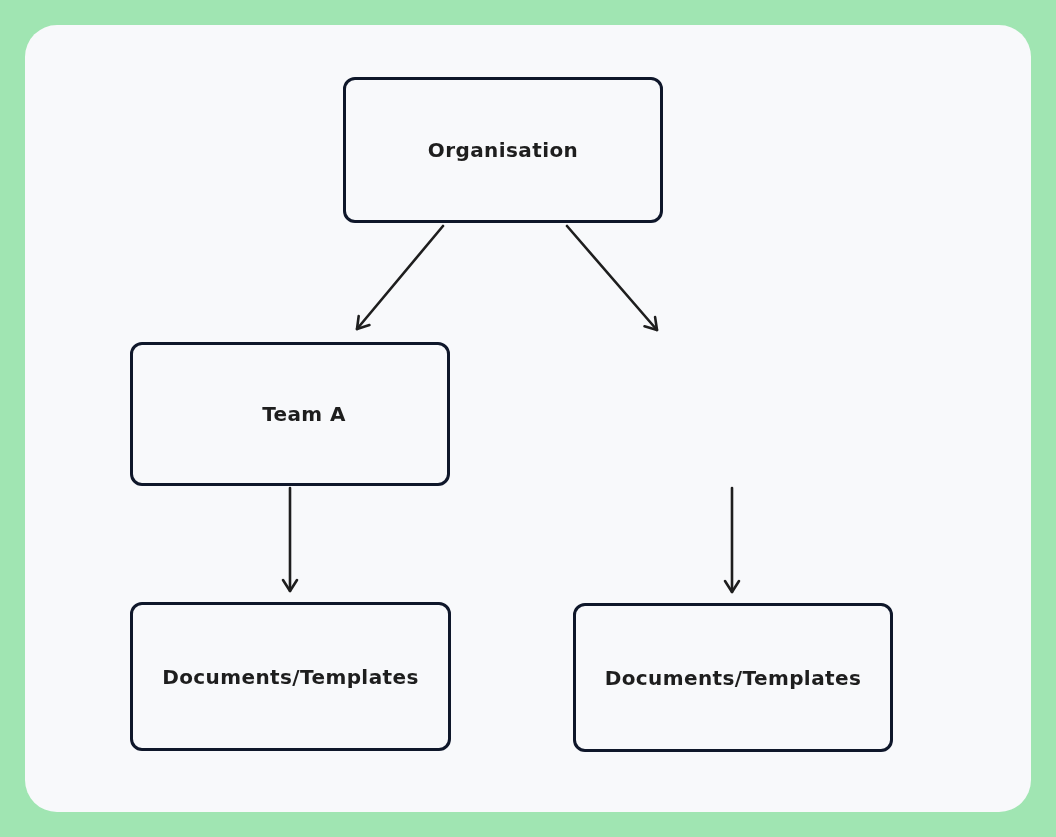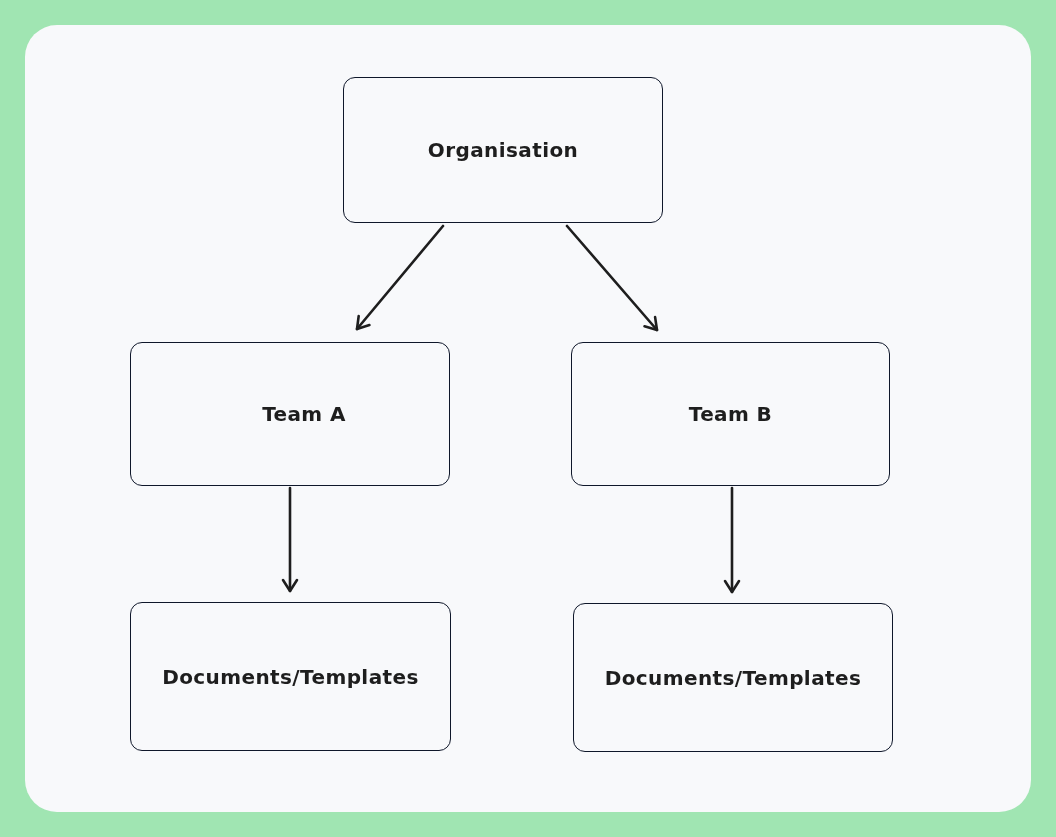--- a/index.html
+++ b/index.html
@@ -30,21 +30,21 @@
     top: 0;
     width: 1056px;
     height: 837px;
     pointer-events: none;
   }
   .node {
     position: absolute;
     display: flex;
     align-items: center;
     justify-content: center;
-    border: 1px solid #0f172a;
+    border: 3px solid #0f172a;
     border-radius: 12px;
     background: transparent;
     color: #1e1e1e;
     font-size: 20px;
     font-weight: 700;
     letter-spacing: 0.4px;
     text-align: center;
   }
   
   .node::after {
@@ -81,23 +81,20 @@
   </svg>
 
   <div class="node node-organisation">
     <span class="node-label">Organisation</span>
   </div>
 
   <div class="node node-team-a">
     <span class="node-label">Team A</span>
   </div>
 
-  <div class="node node-team-b">
-    <span class="node-label">Team B</span>
-  </div>
 
   <div class="node node-docs-a">
     <span class="node-label">Documents/Templates</span>
   </div>
 
   <div class="node node-docs-b">
     <span class="node-label">Documents/Templates</span>
   </div>
 
 </div>

